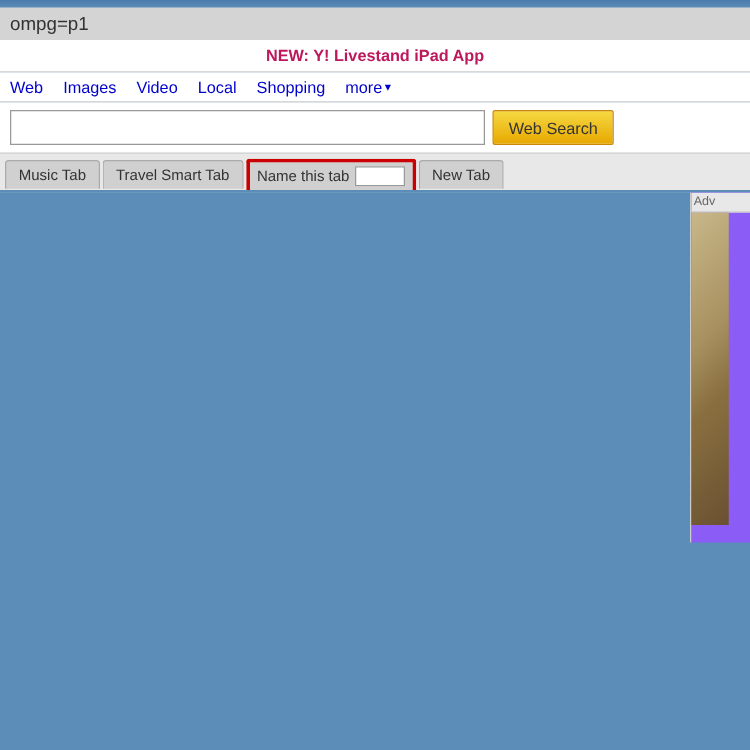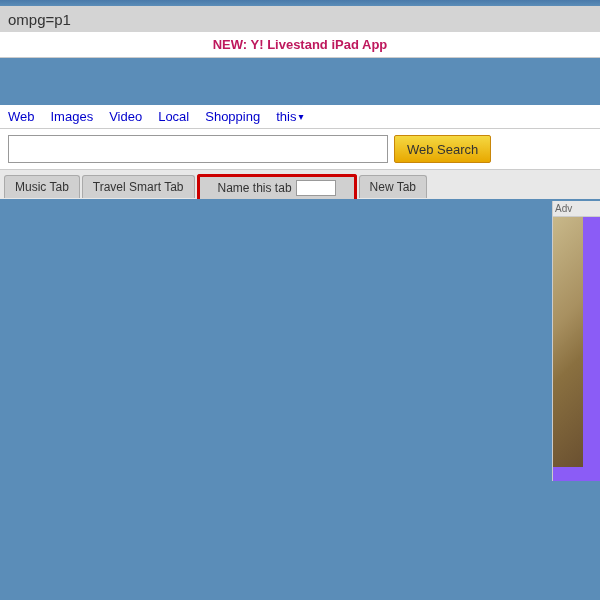--- a/index.html
+++ b/index.html
@@ -48,21 +48,20 @@
     }
 
     
     .nav-links {
       background: #ffffff;
       display: flex;
       align-items: center;
       padding: 4px 8px;
       gap: 16px;
       border-bottom: 1px solid #ccc;
-      margin-top: 47px;
     }
 
     .nav-link {
       color: #0000cc;
       text-decoration: none;
       font-size: 13px;
       cursor: pointer;
     }
 
     .more-btn {
@@ -126,21 +125,21 @@
       background: #d0d0d0;
       border: 1px solid #aaa;
       border-bottom: none;
       cursor: pointer;
       margin-right: 2px;
       border-radius: 3px 3px 0 0;
       white-space: nowrap;
     }
 
     .tab-name-this {
-      padding: 3px 18px;
+      padding: 3px 6px;
       font-size: 12px;
       color: #333;
       background: #d0d0d0;
       border: 3px solid #cc0000;
       border-bottom: none;
       cursor: pointer;
       margin-right: 2px;
       border-radius: 3px 3px 0 0;
       display: flex;
       align-items: center;
@@ -204,21 +203,21 @@
   <span>NEW: Y! Livestand iPad App</span>
 </div>
 
 <div class="nav-links">
   <a class="nav-link">Web</a>
   <a class="nav-link">Images</a>
   <a class="nav-link">Video</a>
   <a class="nav-link">Local</a>
   <a class="nav-link">Shopping</a>
   <div class="more-btn">
-    <span>this</span>
+    <span>more</span>
     <span class="chevron">▾</span>
   </div>
 </div>
 
 <div class="search-bar">
   <input class="search-input" type="text" style="">
   <button class="search-btn">Web Search</button>
 </div>
 
 <div class="tab-bar">

